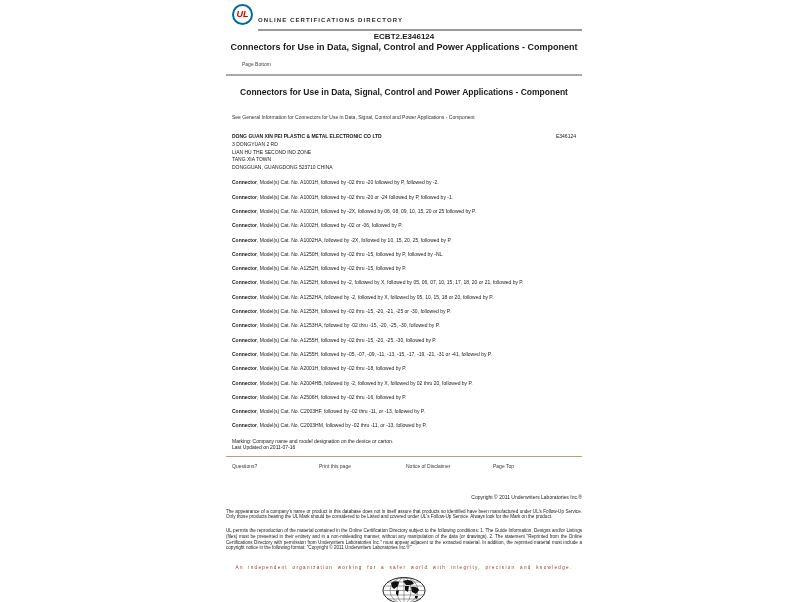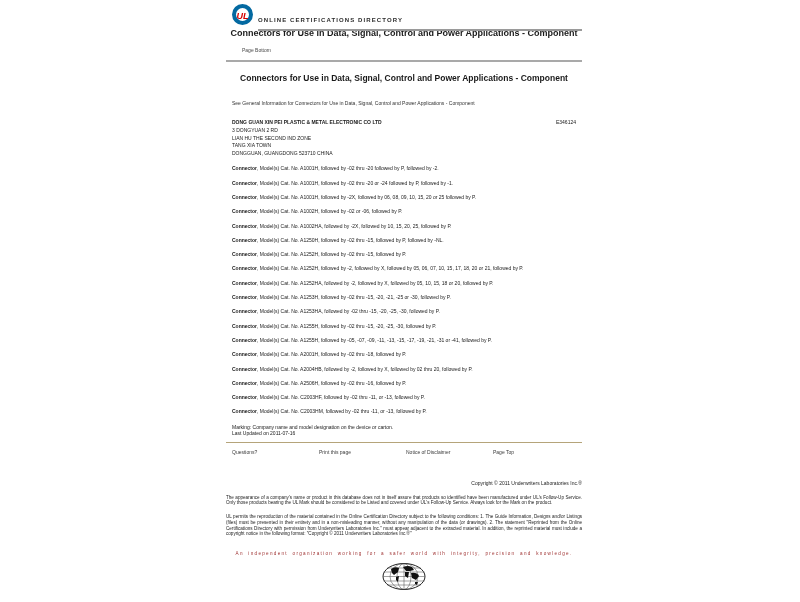--- a/index.html
+++ b/index.html
@@ -1,21 +1,21 @@
 <!DOCTYPE html>
 <html><head>
 <meta charset="utf-8">
 <style>
   html,body{margin:0;padding:0;background:#fff;}
   body{width:800px;height:602px;position:relative;font-family:"Liberation Sans",sans-serif;color:#1a1a1a;-webkit-font-smoothing:antialiased;}
   .page{position:absolute;left:226px;top:0;width:356px;}
 
   
   .hdr{position:relative;height:27px;}
-  .ul-logo{position:absolute;left:6px;top:4px;width:21px;height:21px;border:4px solid #0369a1;border-radius:50%;background:#fff;box-sizing:border-box;text-align:center;}
+  .ul-logo{position:absolute;left:6px;top:4px;width:21px;height:21px;border:2px solid #0369a1;border-radius:50%;background:#fff;box-sizing:border-box;text-align:center;}
   .ul-logo span{display:block;color:#d40000;font-weight:bold;font-style:italic;font-size:9px;line-height:17px;letter-spacing:0;}
   .brand{position:absolute;left:32px;top:8px;right:0;border-bottom:2px solid #9a9a9a;padding-bottom:3px;}
   .brand span{font-size:6px;font-weight:bold;letter-spacing:1.1px;color:#2b2b2b;}
 
   
   .code{ text-align:center;font-weight:bold;font-size:8px;margin-top:5px;}
   .h1{ text-align:center;font-weight:bold;font-size:9px;margin-top:1px;}
   .pb{ font-size:5px;color:#4a4a4a;margin:3px 0 0 16px;display:inline-block;}
   .rule{border:0;border-top:2px solid #a9a9a9;margin:4px 0 0 0;}
   .h2{ text-align:center;font-weight:bold;font-size:8.5px;margin-top:11px;}
@@ -55,20 +55,21 @@
 
   <div class="hdr">
     <div class="ul-logo">
       <span>UL</span>
     </div>
     <div class="brand">
       <span>ONLINE CERTIFICATIONS DIRECTORY</span>
     </div>
   </div>
 
+  <div class="code">ECBT2.E346124</div>
   <div class="h1">Connectors for Use in Data, Signal, Control and Power Applications - Component</div>
   <a class="pb">Page Bottom</a>
   <hr class="rule">
 
   <div class="h2">Connectors for Use in Data, Signal, Control and Power Applications - Component</div>
   <a class="geninfo">See General Information for Connectors for Use in Data, Signal, Control and Power Applications - Component</a>
 
   <div class="company">
     <div class="nmrow">
       <span class="nm">DONG GUAN XIN PEI PLASTIC &amp; METAL ELECTRONIC CO LTD</span>

